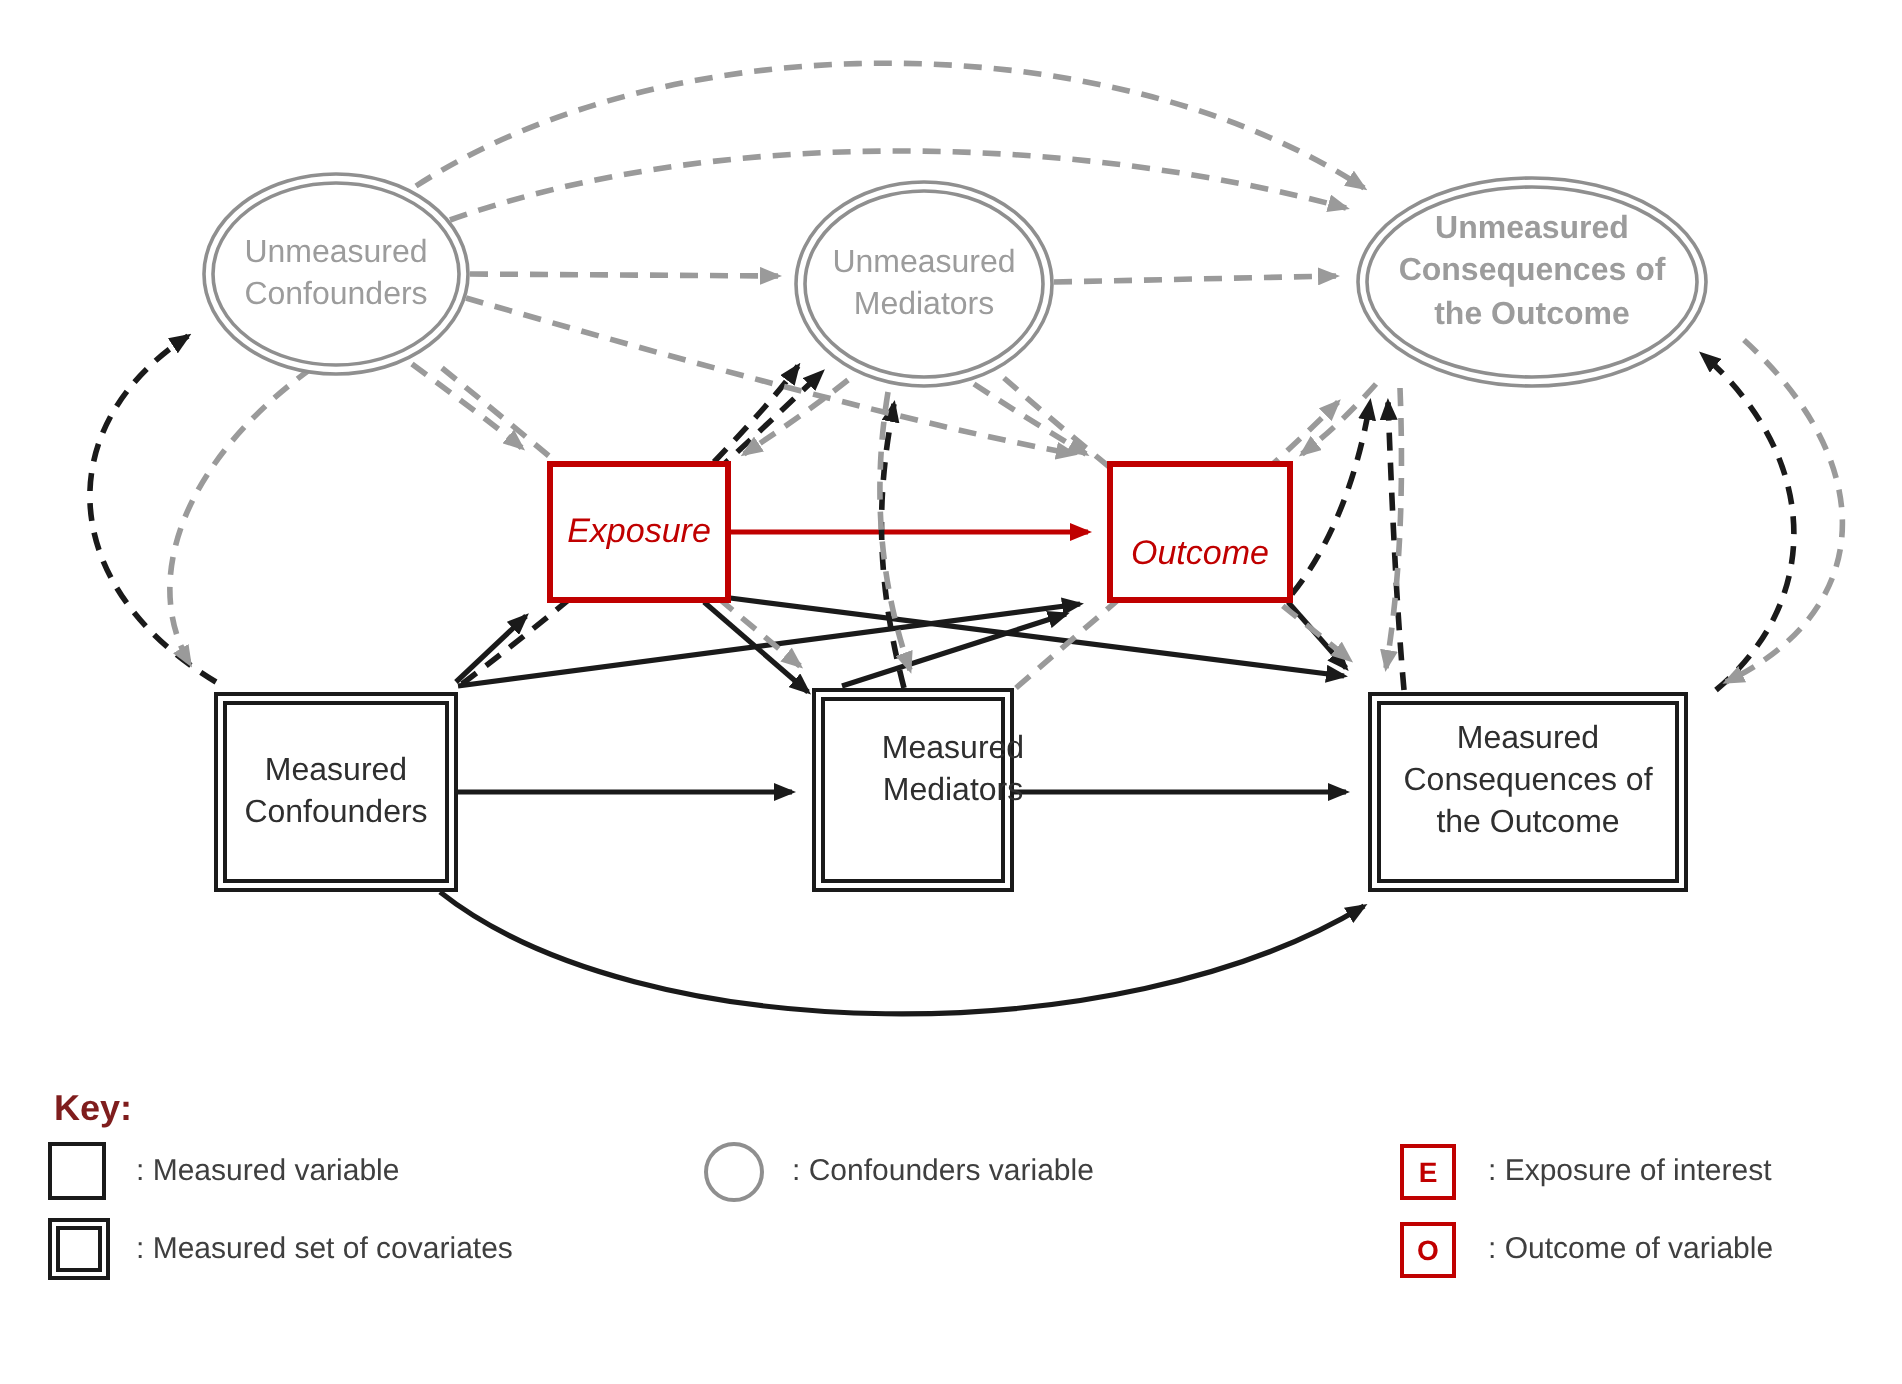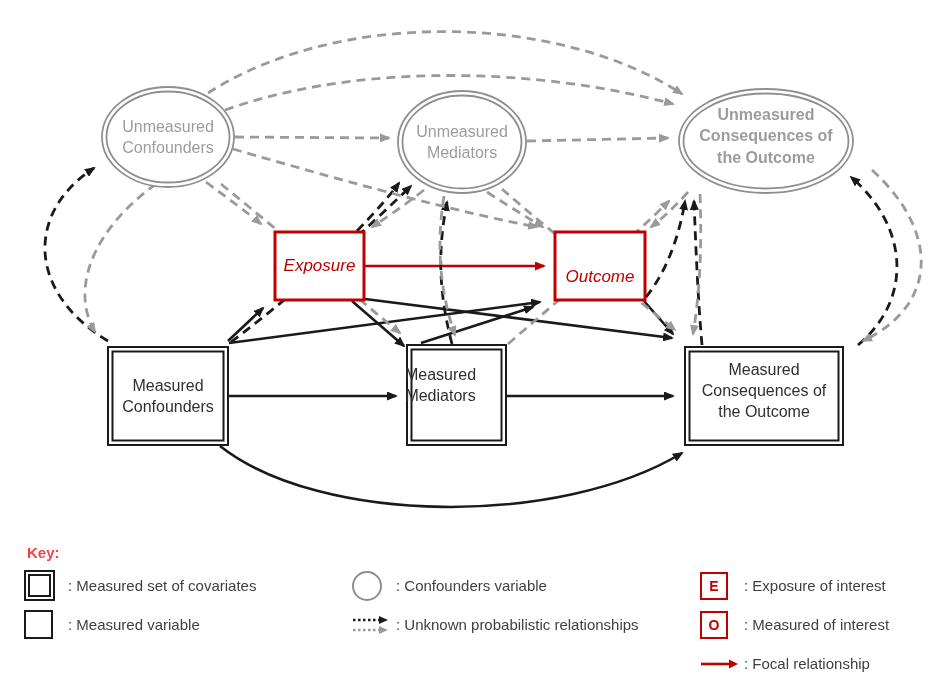--- a/index.html
+++ b/index.html
@@ -6,21 +6,21 @@
   .stage{position:relative;width:951px;height:692px;background:#ffffff;overflow:hidden;
          font-family:"Liberation Sans",sans-serif;}
   #diagram-svg{position:absolute;left:0;top:0;}
   .node-label{position:absolute;display:flex;align-items:center;justify-content:center;
               text-align:center;line-height:1.32;pointer-events:none;}
   .node-label.gray{color:#9c9c9c;font-size:16px;}
   .node-label.black{color:#2f2f2f;font-size:16px;}
   .node-label.red{color:#c00000;font-size:17px;font-style:italic;}
   
   .key{position:absolute;left:0;top:540px;width:951px;height:152px;}
-  .key-title{position:absolute;left:27px;top:4px;font-size:15px;font-weight:bold;color:#ef4444;}
+  .key-title{position:absolute;left:27px;top:4px;font-size:18px;font-weight:bold;color:#7f1d1d;}
   .key-col{position:absolute;top:26px;}
   .key-col.c1{left:24px;}
   .key-col.c2{left:352px;}
   .key-col.c3{left:700px;}
   .key-row{display:flex;align-items:center;height:39px;}
   .key-icon{width:44px;display:flex;align-items:center;justify-content:flex-start;flex:0 0 44px;}
   .key-label{font-size:15px;color:#3f3f3f;white-space:nowrap;}
   .sq1{width:25px;height:25px;border:2.5px solid #1a1a1a;background:#fff;}
   .sq2{width:27px;height:27px;border:2px solid #1a1a1a;background:#fff;display:flex;align-items:center;justify-content:center;}
   .sq2 .inner{width:19px;height:19px;border:2px solid #1a1a1a;}
@@ -116,81 +116,61 @@
       </g>
   </svg>
 
   <div id="labels">
       <div class="node-label gray" style="left: 113px; top: 87px; width: 110px; height: 100px;">Unmeasured Confounders</div>
       <div class="node-label gray" style="left: 409px; top: 91px; width: 106px; height: 102px;">Unmeasured Mediators</div>
       <div class="node-label gray" style="left: 690px; top: 84px; width: 152px; height: 104px; font-weight: bold;">Unmeasured Consequences of the Outcome</div>
       <div class="node-label red" style="left: 280px; top: 232px; width: 79px; height: 68px;">Exposure</div>
       <div class="node-label red" style="left: 560px; top: 248px; width: 80px; height: 58px;">Outcome</div>
       <div class="node-label black" style="left: 113px; top: 347px; width: 110px; height: 98px;">Measured Confounders</div>
-      <div class="node-label black" style="left: 396px; top: 345px; width: 89px; height: 80px;">Measured Mediators</div>
+      <div class="node-label black" style="left: 432px; top: 345px; width: 89px; height: 80px;">Measured Mediators</div>
       <div class="node-label black" style="left: 690px; top: 347px; width: 148px; height: 87px;">Measured Consequences of the Outcome</div>
     </div>
 
   <div class="key">
     <div class="key-title">Key:</div>
 
     <div class="key-col c1">
       <div class="key-row">
         <span class="key-icon">
+            <span class="sq1"></span>
+          </span>
+        <span class="key-label">: Measured variable</span>
+      </div>
+      <div class="key-row">
+        <span class="key-icon">
             <span class="sq2">
               <span class="inner"></span>
             </span>
           </span>
         <span class="key-label">: Measured set of covariates</span>
-      </div>
-      <div class="key-row">
-        <span class="key-icon">
-            <span class="sq1"></span>
-          </span>
-        <span class="key-label">: Measured variable</span>
       </div>
     </div>
 
     <div class="key-col c2">
       <div class="key-row">
         <span class="key-icon">
             <span class="ci1"></span>
           </span>
         <span class="key-label">: Confounders variable</span>
-      </div>
-      <div class="key-row">
-        <span class="key-icon">
-          <svg width="40" height="20" viewBox="0 0 40 20">
-            <line x1="1" y1="5" x2="28" y2="5" stroke="#1a1a1a" stroke-width="2.6" stroke-dasharray="2.5 2.5"></line>
-            <path d="M27,1 L36,5 L27,9 Z" fill="#1a1a1a"></path>
-            <line x1="1" y1="15" x2="28" y2="15" stroke="#9a9a9a" stroke-width="2.6" stroke-dasharray="2.5 2.5"></line>
-            <path d="M27,11 L36,15 L27,19 Z" fill="#9a9a9a"></path>
-          </svg>
-        </span>
-        <span class="key-label">: Unknown probabilistic relationships</span>
       </div>
     </div>
 
     <div class="key-col c3">
       <div class="key-row">
         <span class="key-icon">
             <span class="eo-box">E</span>
           </span>
         <span class="key-label">: Exposure of interest</span>
       </div>
       <div class="key-row">
         <span class="key-icon">
             <span class="eo-box">O</span>
           </span>
-        <span class="key-label">: Measured of interest</span>
-      </div>
-      <div class="key-row">
-        <span class="key-icon">
-          <svg width="40" height="12" viewBox="0 0 40 12">
-              <line x1="1" y1="6" x2="30" y2="6" stroke="#c00000" stroke-width="2.6"></line>
-              <path d="M29,1.5 L38,6 L29,10.5 Z" fill="#c00000"></path>
-            </svg>
-        </span>
-        <span class="key-label">: Focal relationship</span>
+        <span class="key-label">: Outcome of variable</span>
       </div>
     </div>
   </div>
 </div>
 
 </body></html>

